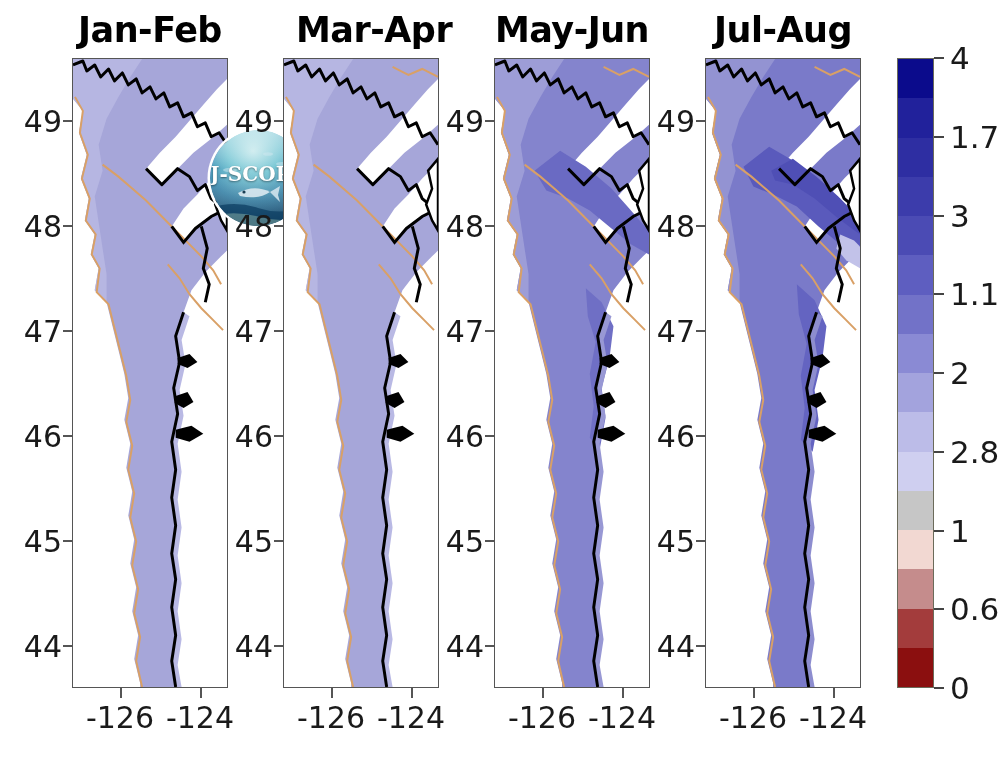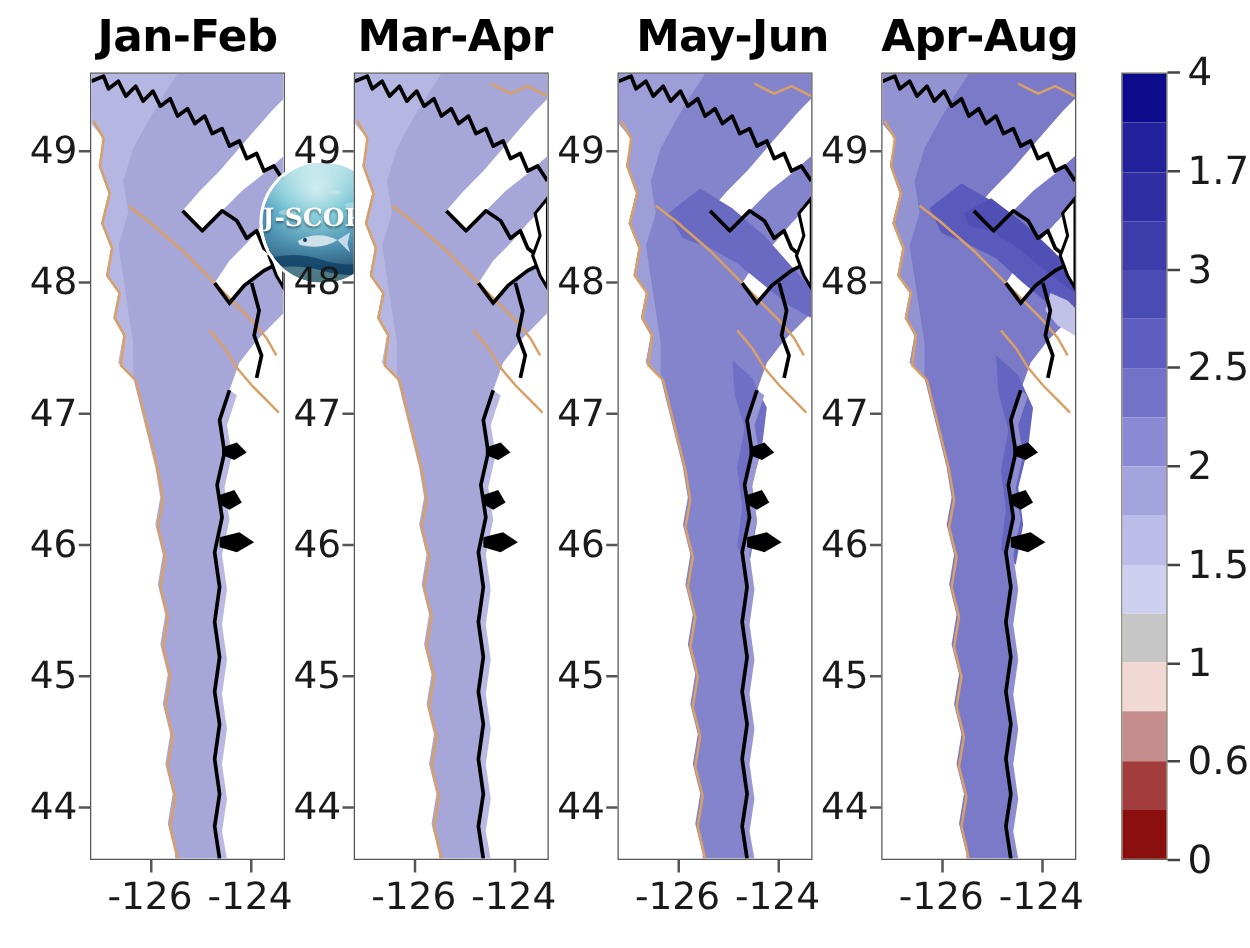--- a/index.html
+++ b/index.html
@@ -134,21 +134,21 @@
         <g opacity="0.5" fill="#cfe8f0">
           <ellipse cx="20" cy="40" rx="7" ry="2.2"></ellipse>
           <ellipse cx="72" cy="34" rx="6" ry="2"></ellipse>
           <ellipse cx="58" cy="24" rx="5" ry="1.8"></ellipse>
         </g>
       </svg>
       <div class="logotext">J-SCOPE</div>
     </div>
   </div>
 
-  <div class="ptitle" style="left:286px;width:156px;">Mar-Apr</div>
+  <div class="ptitle" style="left:296px;width:156px;">Mar-Apr</div>
   <div class="panel" style="left:283px;width:156px;">
     <div class="frame">
       <svg viewBox="0 0 156 630" preserveAspectRatio="none">
         <defs>
             <clipPath id="clipB">
               <rect x="0" y="0" width="156" height="630"></rect>
             </clipPath>
           </defs>
         <g clip-path="url(#clipB)">
           <path d="M0,0 L0,40 L10,52 L6,74 L14,96 L8,120 L16,140 L12,162 L22,176 L18,196
@@ -188,21 +188,21 @@
           <path d="M106,300 L118,296 L126,304 L116,310 L106,306 Z" fill="#000"></path>
           <path d="M104,338 L116,334 L122,344 L112,350 L103,345 Z" fill="#000"></path>
           <path d="M104,372 L120,368 L132,376 L118,384 L104,380 Z" fill="#000"></path>
           <path d="M130,168 L136,190 L132,210 L138,226 L134,244" fill="none" stroke="#000" stroke-width="3"></path>
           <path d="M156,100 L146,112 L150,130 L144,146 L150,162 L156,172 L156,100 Z" fill="#ffffff" stroke="#000" stroke-width="2.5"></path>
         </g>
       </svg>
     </div>
   </div>
 
-  <div class="ptitle" style="left:508px;width:156px;">May-Jun</div>
+  <div class="ptitle" style="left:494px;width:156px;">May-Jun</div>
   <div class="panel" style="left:494px;width:156px;">
     <div class="frame">
       <svg viewBox="0 0 156 630" preserveAspectRatio="none">
         <defs>
             <clipPath id="clipC">
               <rect x="0" y="0" width="156" height="630"></rect>
             </clipPath>
           </defs>
         <g clip-path="url(#clipC)">
           <path d="M0,0 L0,40 L10,52 L6,74 L14,96 L8,120 L16,140 L12,162 L22,176 L18,196
@@ -247,21 +247,21 @@
           <path d="M106,300 L118,296 L126,304 L116,310 L106,306 Z" fill="#000"></path>
           <path d="M104,338 L116,334 L122,344 L112,350 L103,345 Z" fill="#000"></path>
           <path d="M104,372 L120,368 L132,376 L118,384 L104,380 Z" fill="#000"></path>
           <path d="M130,168 L136,190 L132,210 L138,226 L134,244" fill="none" stroke="#000" stroke-width="3"></path>
           <path d="M156,100 L146,112 L150,130 L144,146 L150,162 L156,172 L156,100 Z" fill="#ffffff" stroke="#000" stroke-width="2.5"></path>
         </g>
       </svg>
     </div>
   </div>
 
-  <div class="ptitle" style="left:705px;width:156px;">Apr-Aug</div>
+  <div class="ptitle" style="left:705px;width:156px;">Jul-Aug</div>
   <div class="panel" style="left:705px;width:156px;">
     <div class="frame">
       <svg viewBox="0 0 156 630" preserveAspectRatio="none">
         <defs>
             <clipPath id="clipD">
               <rect x="0" y="0" width="156" height="630"></rect>
             </clipPath>
           </defs>
         <g clip-path="url(#clipD)">
           <path d="M0,0 L0,40 L10,52 L6,74 L14,96 L8,120 L16,140 L12,162 L22,176 L18,196
@@ -335,25 +335,25 @@
       <div class="band" style="height: 6.25%; background: rgb(139, 15, 15);"></div>
     </div>
   <div id="cbar-ticks">
       <div class="cbtick" style="top: 58px;"></div>
       <div class="cblabel" style="top: 58px;">4</div>
       <div class="cbtick" style="top: 136.75px;"></div>
       <div class="cblabel" style="top: 136.75px;">1.7</div>
       <div class="cbtick" style="top: 215.5px;"></div>
       <div class="cblabel" style="top: 215.5px;">3</div>
       <div class="cbtick" style="top: 294.25px;"></div>
-      <div class="cblabel" style="top: 294.25px;">2.5</div>
+      <div class="cblabel" style="top: 294.25px;">1.1</div>
       <div class="cbtick" style="top: 373px;"></div>
       <div class="cblabel" style="top: 373px;">2</div>
       <div class="cbtick" style="top: 451.75px;"></div>
-      <div class="cblabel" style="top: 451.75px;">1.5</div>
+      <div class="cblabel" style="top: 451.75px;">2.8</div>
       <div class="cbtick" style="top: 530.5px;"></div>
       <div class="cblabel" style="top: 530.5px;">1</div>
       <div class="cbtick" style="top: 609.25px;"></div>
       <div class="cblabel" style="top: 609.25px;">0.6</div>
       <div class="cbtick" style="top: 688px;"></div>
       <div class="cblabel" style="top: 688px;">0</div>
     </div>
 
   <div id="ytick-layer">
       <div class="ytick" style="top: 121px; left: 14px; width: 48px;">49</div>

